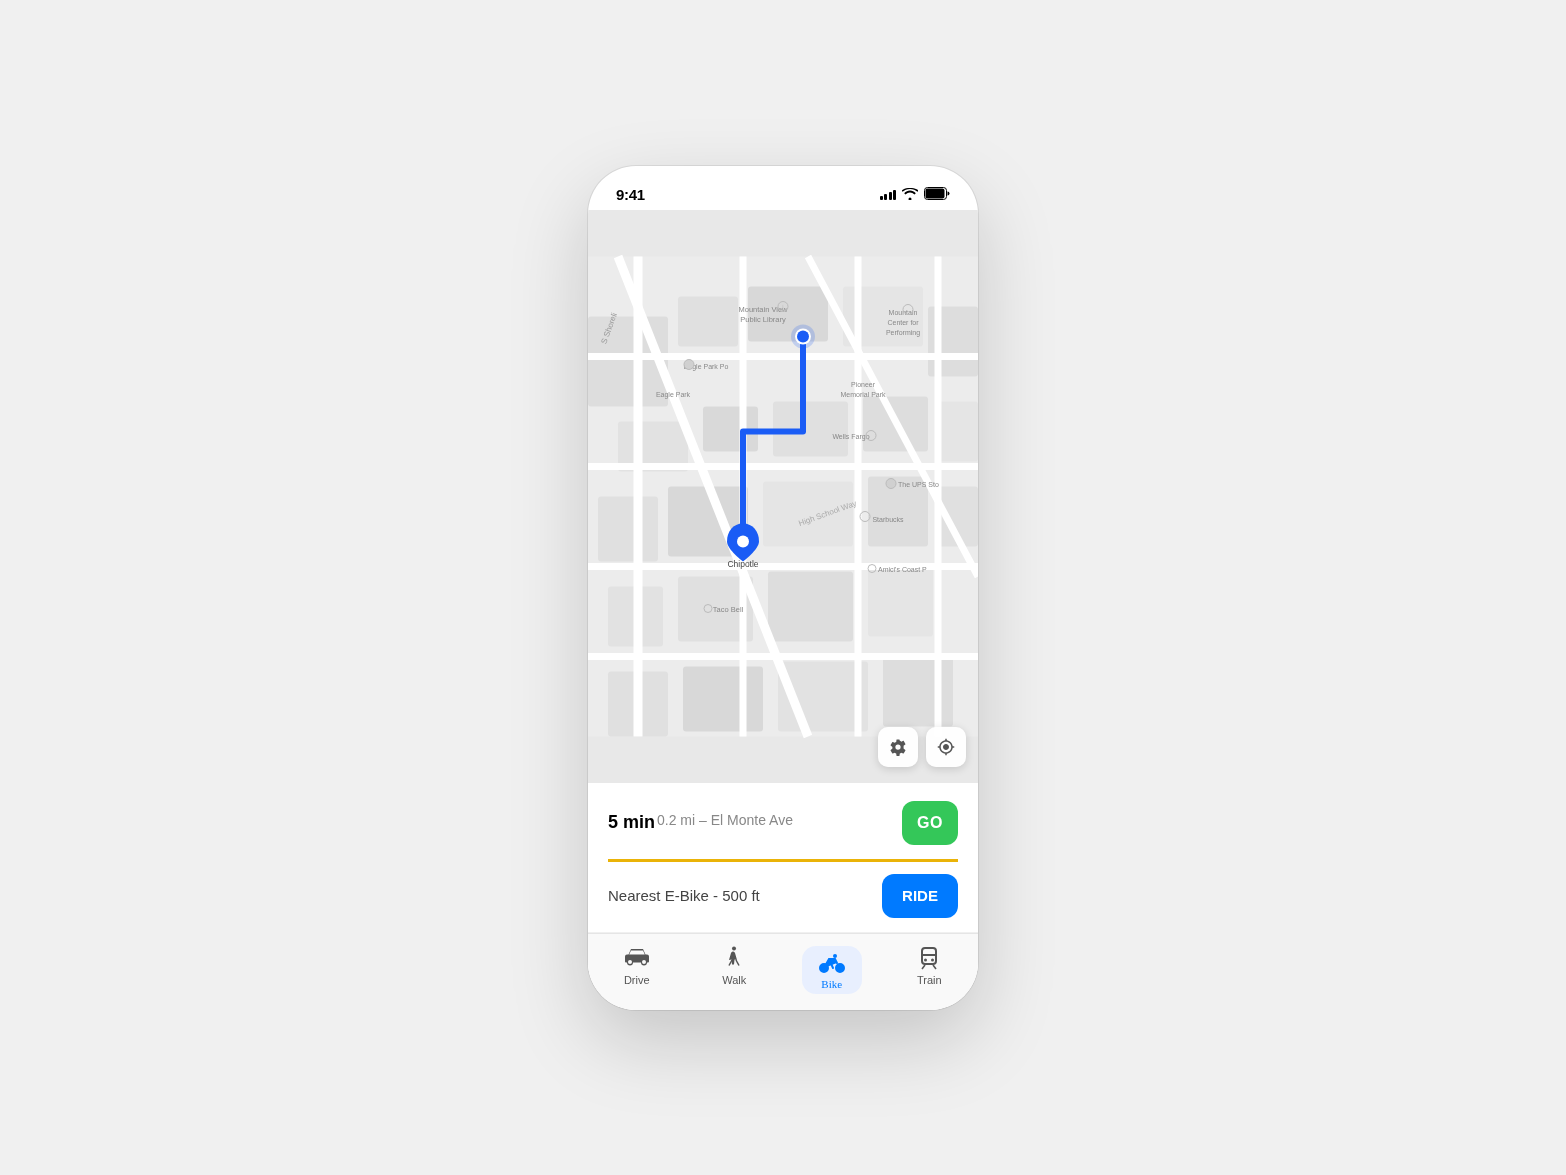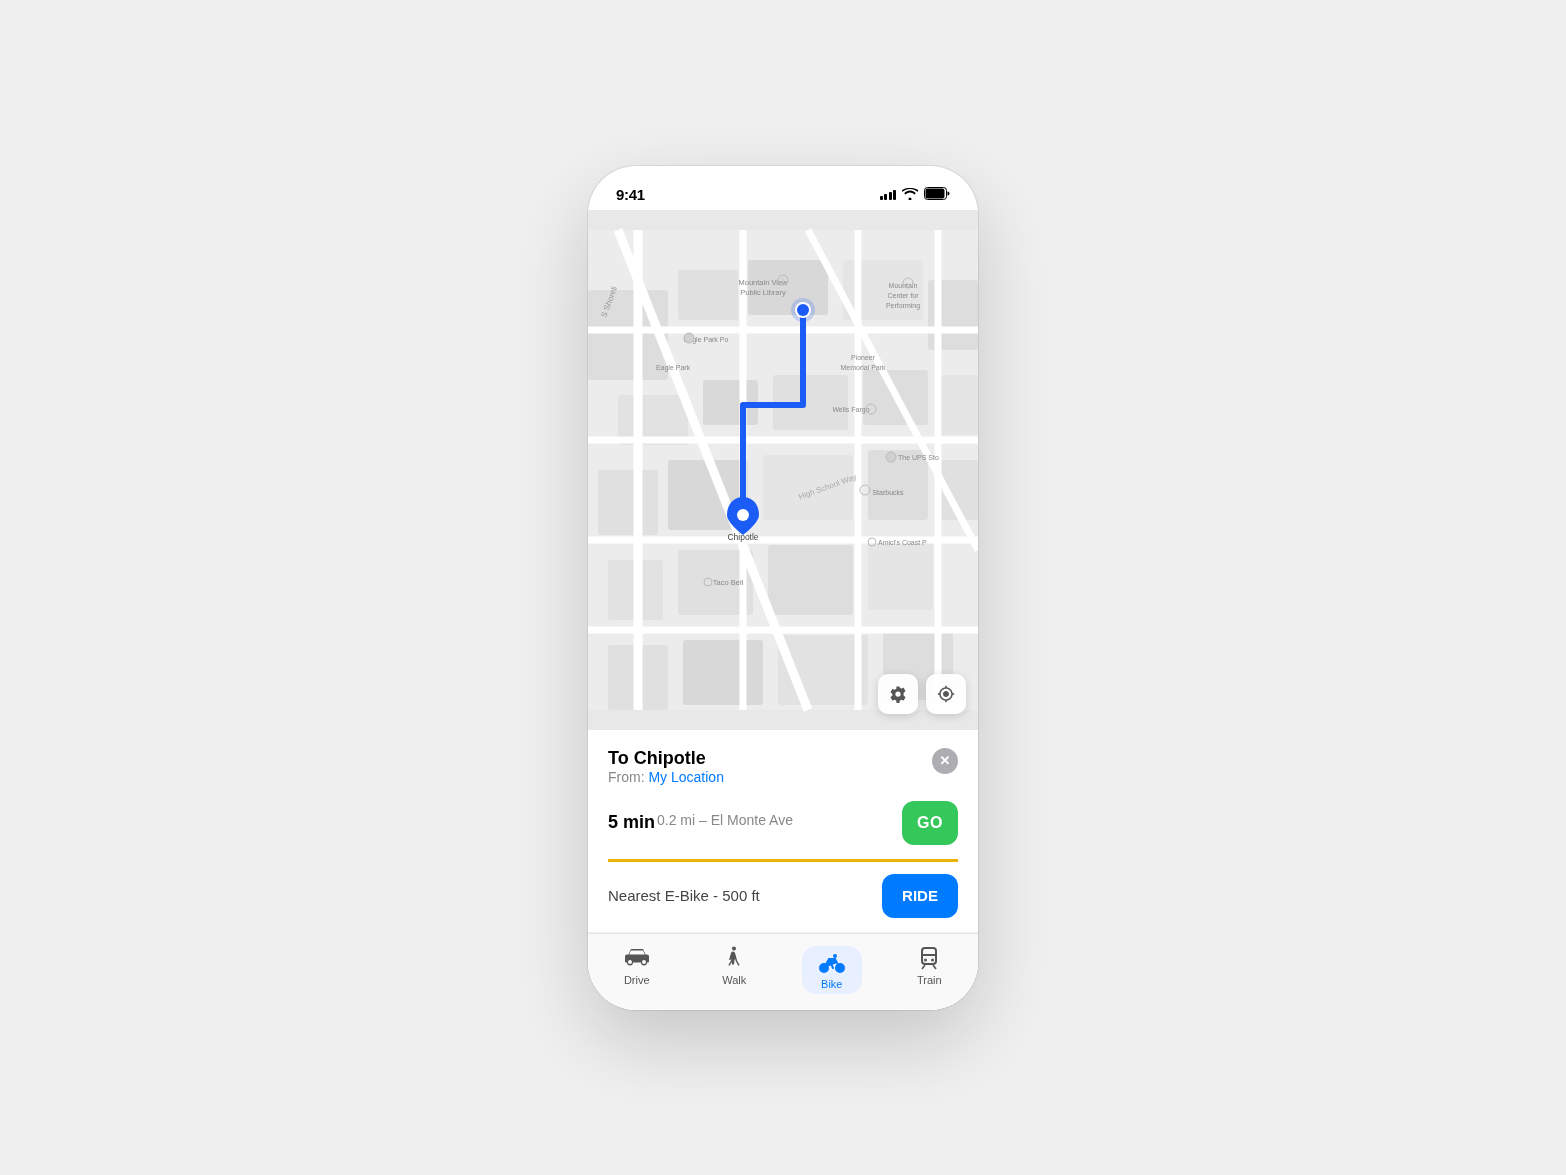--- a/index.html
+++ b/index.html
@@ -378,32 +378,20 @@
         <svg width="18" height="18" viewBox="0 0 24 24" fill="#555">
           <path d="M12 8c-2.21 0-4 1.79-4 4s1.79 4 4 4 4-1.79 4-4-1.79-4-4-4zm8.94 3c-.46-4.17-3.77-7.48-7.94-7.94V1h-2v2.06C6.83 3.52 3.52 6.83 3.06 11H1v2h2.06c.46 4.17 3.77 7.48 7.94 7.94V23h2v-2.06c4.17-.46 7.48-3.77 7.94-7.94H23v-2h-2.06zM12 19c-3.87 0-7-3.13-7-7s3.13-7 7-7 7 3.13 7 7-3.13 7-7 7z"></path>
         </svg>
       </div>
     </div>
   </div>
 
   <div class="bottom-panel">
 
     <div class="directions-card">
-      <div class="directions-header">
-        <div>
-          <div class="destination-title">To Chipotle</div>
-          <div class="from-line">
-            <span>From:</span>
-            <a href="#">My Location</a>
-          </div>
-        </div>
-        <div class="close-btn">
-          <span>✕</span>
-        </div>
-      </div>
       <div class="route-row">
         <div class="route-info">
           <span class="route-time">5 min</span>
           <span class="route-detail">0.2 mi – El Monte Ave</span>
         </div>
         <button class="go-btn">GO</button>
       </div>
       <div class="ebike-row">
         <span class="ebike-text">Nearest E-Bike - 500 ft</span>
         <button class="ride-btn">RIDE</button>
@@ -440,21 +428,21 @@
       <div class="tab-item active">
         <div class="tab-item-inner">
           <div class="tab-icon">
             <svg width="26" height="22" viewBox="0 0 26 22">
               <circle cx="5" cy="17" r="4" fill="none" stroke="#007AFF" stroke-width="2"></circle>
               <circle cx="21" cy="17" r="4" fill="none" stroke="#007AFF" stroke-width="2"></circle>
               <path d="M5 17L10 8h6l2 4m-8-4l4 9" fill="none" stroke="#007AFF" stroke-width="2" stroke-linecap="round"></path>
               <circle cx="16" cy="5" r="2" fill="#007AFF"></circle>
             </svg>
           </div>
-          <span class="tab-label" style="color:#007AFF;">Bike</span>
+          <span class="tab-label" style="color:#007AFF;font-family:Liberation Serif, serif;">Bike</span>
         </div>
       </div>
 
       <div class="tab-item">
         <div class="tab-item-inner">
           <div class="tab-icon">
             <svg width="22" height="24" viewBox="0 0 22 24">
               <rect x="4" y="2" width="14" height="16" rx="3" fill="none" stroke="#555" stroke-width="2"></rect>
               <line x1="4" y1="9" x2="18" y2="9" stroke="#555" stroke-width="2"></line>
               <circle cx="7.5" cy="14" r="1.5" fill="#555"></circle>

